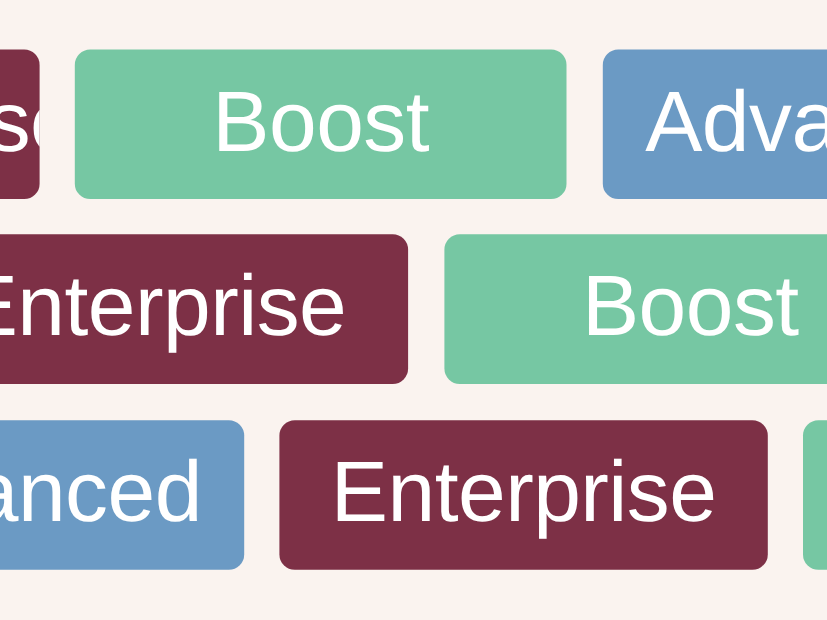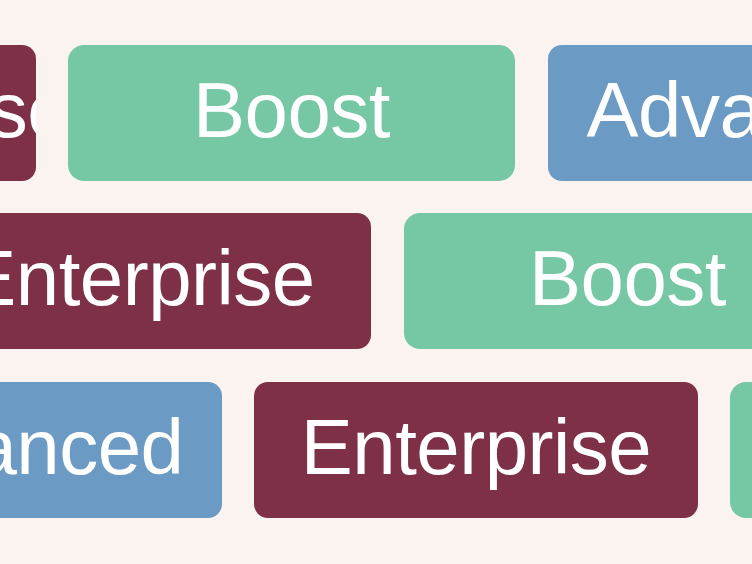--- a/index.html
+++ b/index.html
@@ -53,21 +53,21 @@
     line-height: 1;
     font-weight: 500;
     letter-spacing: -0.5px;
     white-space: nowrap;
     text-align: center;
     transform: translateY(-3px);
   }
 
   
   .pill.tone-maroon { background: #7d3046; }
-  .pill.tone-green  { background: #76c7a3; border-radius: 16px; }
+  .pill.tone-green  { background: #76c7a3; }
   .pill.tone-blue   { background: #6b9ac4; }
 </style>
 </head>
 <body style="background: rgb(250, 243, 239);">
 
 <div id="marquee-board" style="background: rgb(250, 243, 239);">
 
   <div class="pill-row" id="pill-row-1" style="top: 45px;">
     <div class="pill tone-maroon" style="left: -246px; width: 282px; background: rgb(125, 48, 70);">
       <span class="pill-label" style="color: rgb(255, 255, 255);">Enterprise</span>

